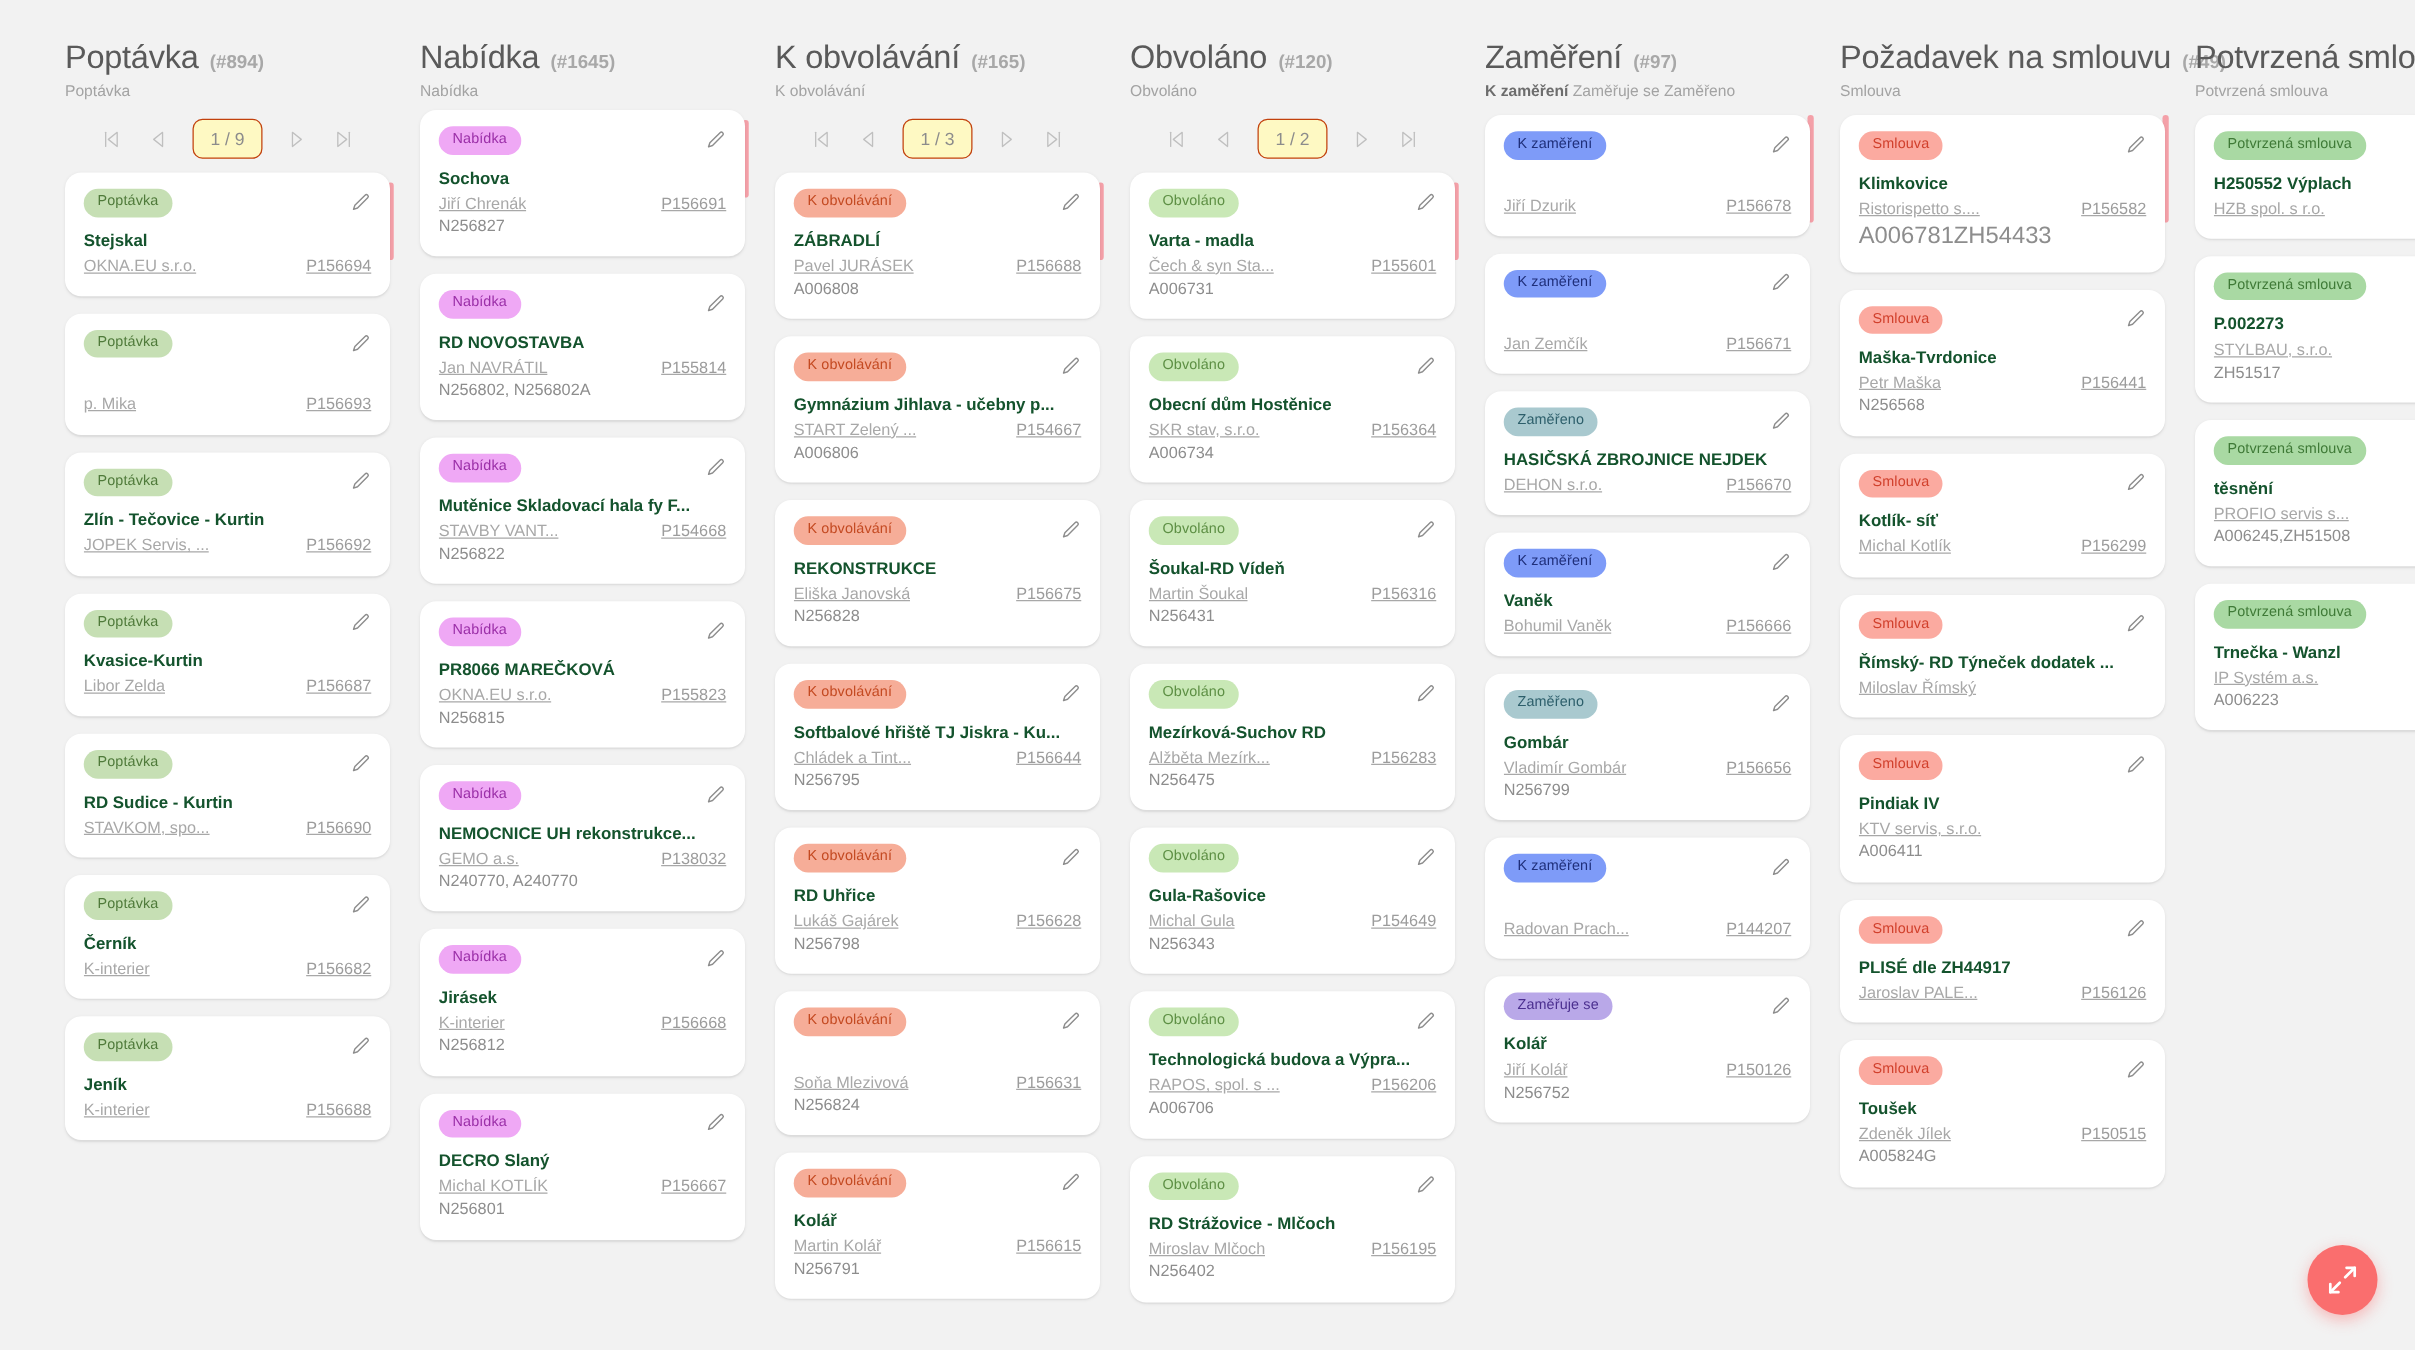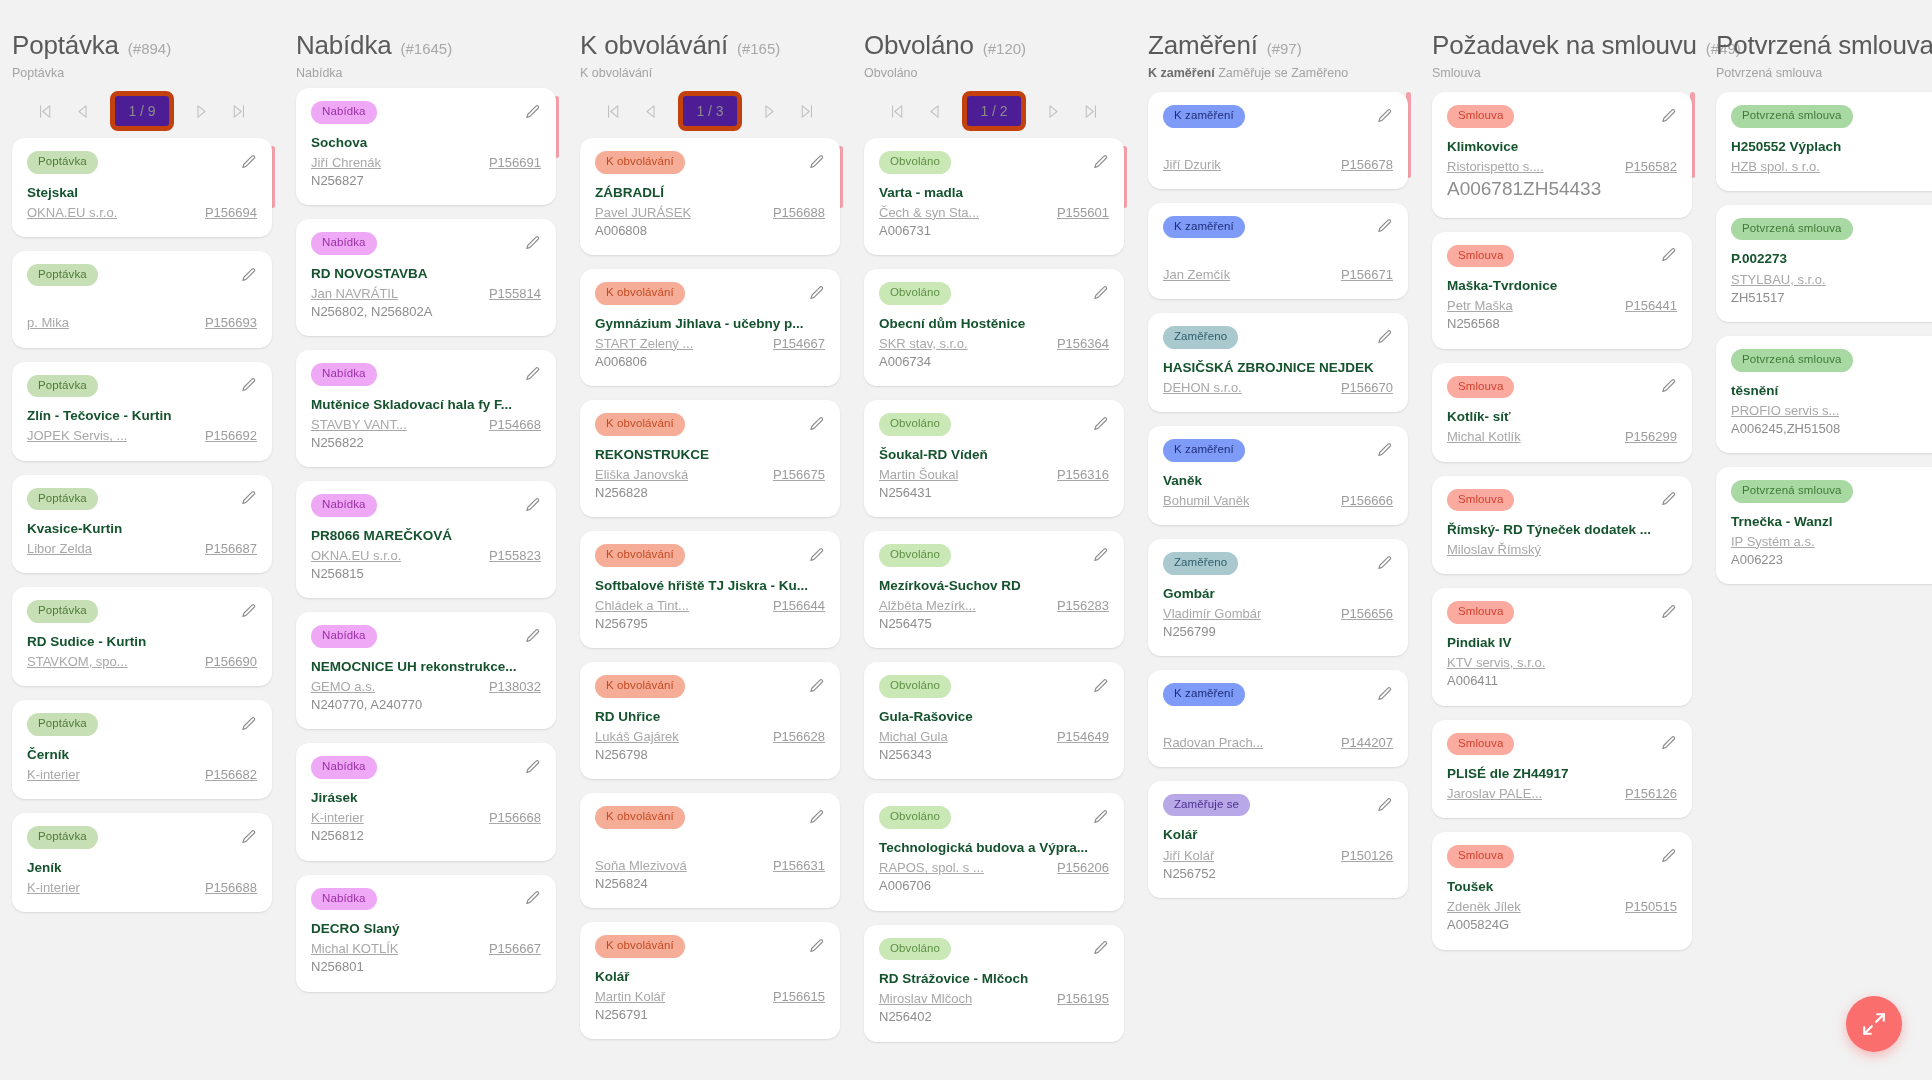--- a/index.html
+++ b/index.html
@@ -6,20 +6,21 @@
   html, body {
     width: 1932px; height: 1080px;
     background: #f2f2f2;
     font-family: "Liberation Sans", sans-serif;
     overflow: hidden;
   }
   .board {
     display: flex;
     width: 1932px; height: 944px;
     position: relative;
+    padding-left: 40px;
   }
   .column {
     width: 284px;
     flex: 0 0 284px;
     position: relative;
     padding: 0 12px;
     height: 1080px;
   }
   .col-head { padding: 30px 0 0 0; }
   .col-title-row {
@@ -28,21 +29,21 @@
   }
   .col-title {
     font-size: 26px;
     font-weight: 400;
     color: #5a5a5a;
     letter-spacing: -0.2px;
   }
   .col-count {
     font-size: 15px;
     color: #a8a8a8;
-    font-weight: 400;
+    font-weight: 700;
     text-align: right;
   }
   .col-sub {
     margin-top: 5px;
     font-size: 12.5px;
     color: #a3a3a3;
     white-space: nowrap;
   }
   .col-sub .active { color: #6d6d6d; font-weight: 700; }
   .pager {
@@ -52,23 +53,23 @@
     height: 38px;
   }
   .pg-btn {
     width: 18px; height: 18px;
     display: flex; align-items: center; justify-content: center;
     color: #c0c0c0;
     cursor: pointer;
   }
   .pg-btn svg { display: block; }
   .pg-ind {
-    border: 5px solid #c2410c;
+    border: 1px solid #c2410c;
     border-radius: 8px;
-    background: #4c1d95;
+    background: #fef9c3;
     color: #8c8c8c;
     font-size: 14px;
     padding: 7px 13px;
     min-width: 52px;
     text-align: center;
     cursor: pointer;
   }
   .cards {
     margin-top: 8px;
     display: flex; flex-direction: column;

